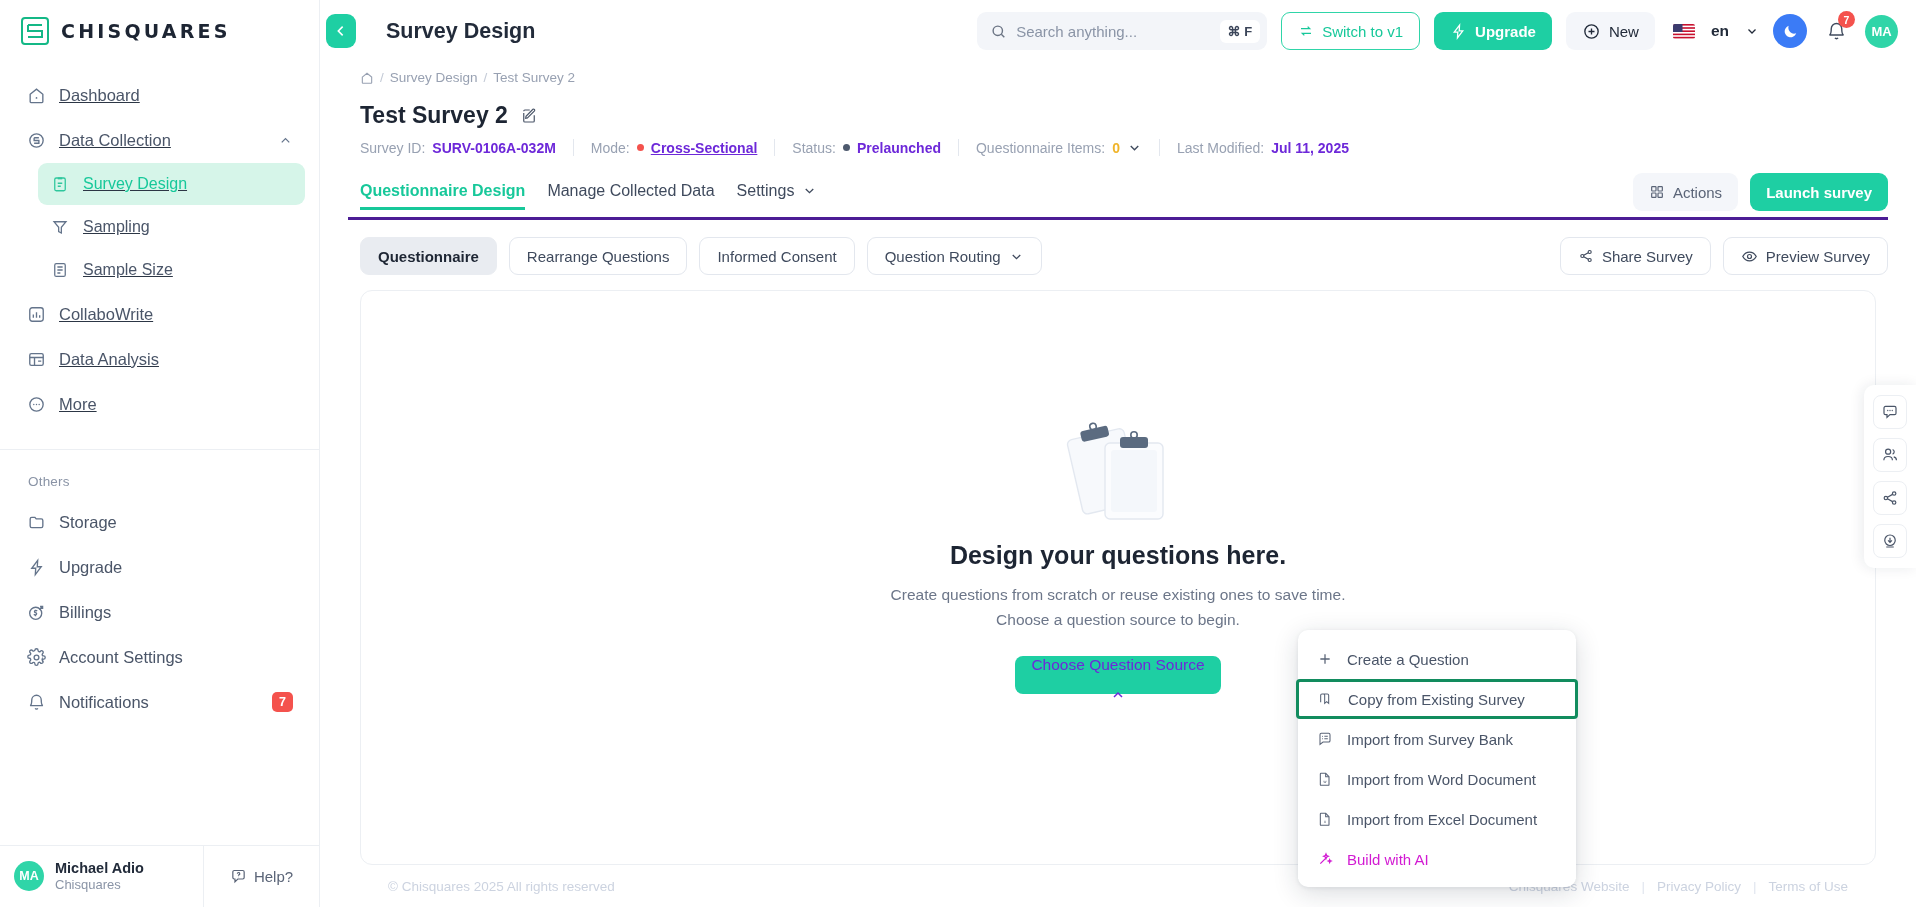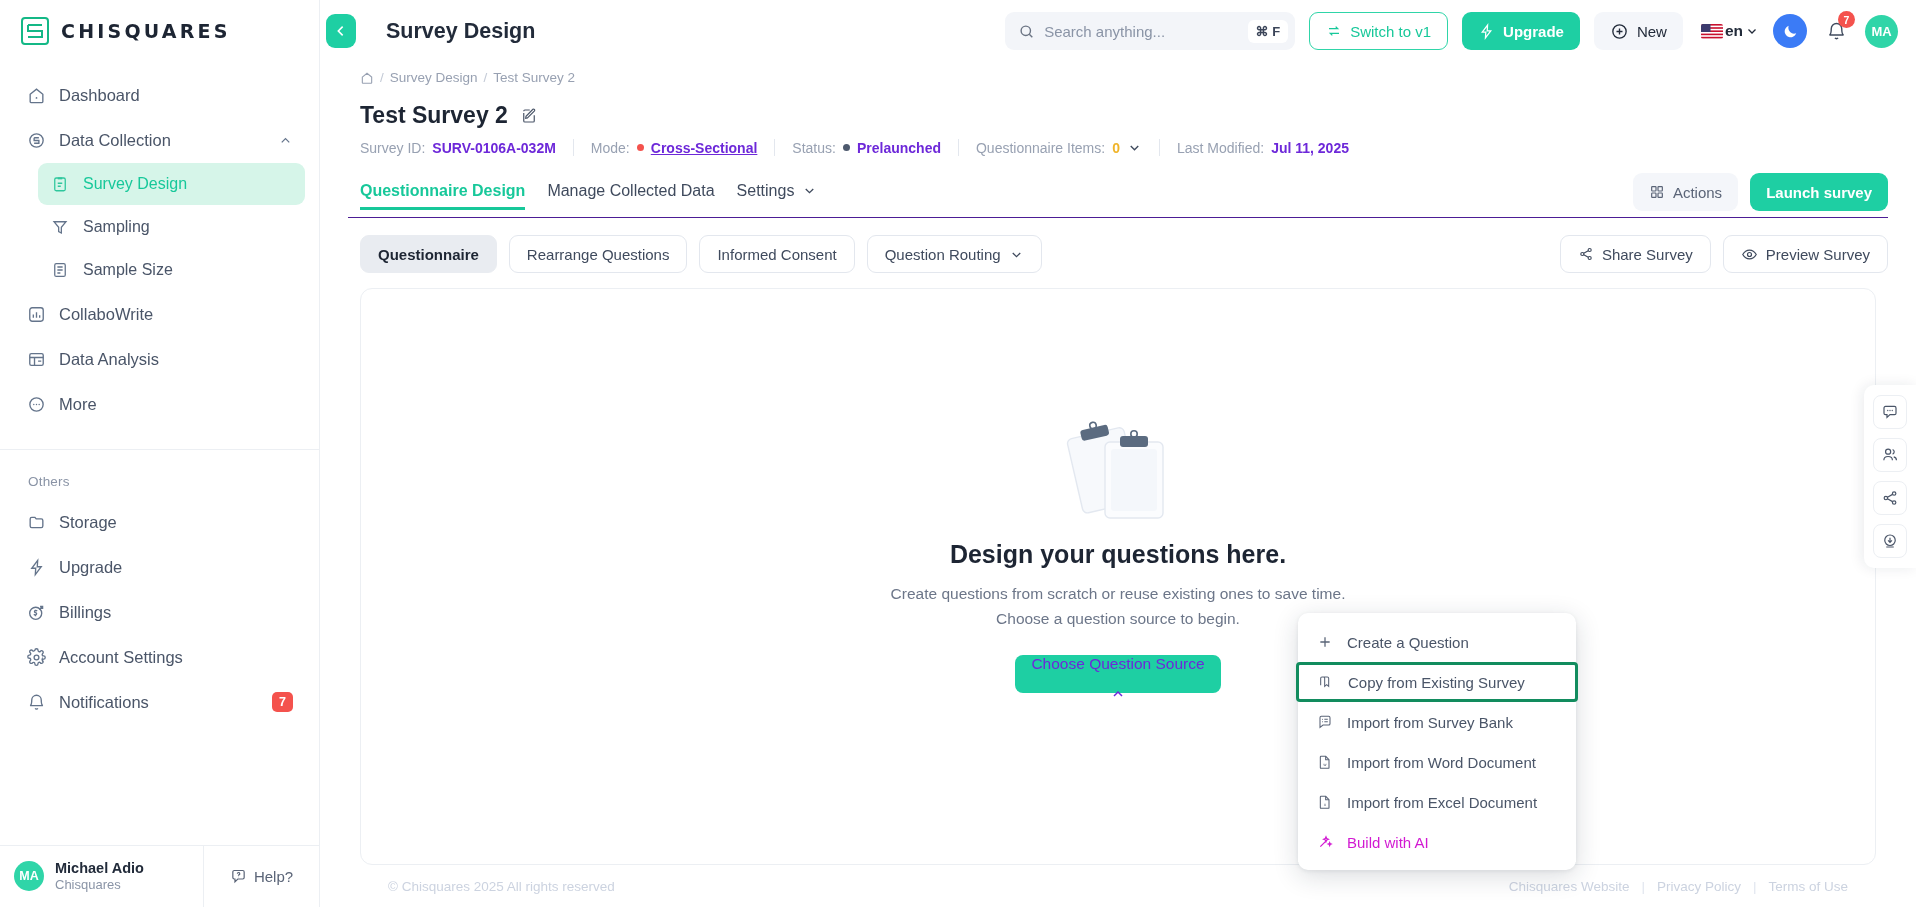--- a/index.html
+++ b/index.html
@@ -20,21 +20,21 @@
     display: flex; flex-direction: column;
     flex: 0 0 320px;
     position: relative;
   }
   .brand { height: 62px; display: flex; align-items: center; padding-left: 20px; gap: 11px; }
   .brand-mark { width: 30px; height: 30px; flex: 0 0 30px; }
   .brand-text {
     font-size: 19px; font-weight: 700; letter-spacing: 3.2px;
     color: #1d2533; font-family: "DejaVu Sans", sans-serif;
   }
-  .nav { padding: 10px 0 0 0; }
+  .nav { padding: 10px 0 0 0; text-decoration: underline; }
   .nav-item {
     display: flex; align-items: center; gap: 13px;
     height: 44px; margin: 1px 14px; padding: 0 12px;
     border-radius: 9px; cursor: pointer;
     color: #4a5568; font-size: 16.5px;
   }
   .nav-item .ico { width: 20px; height: 20px; display: flex; align-items: center; justify-content: center; flex: 0 0 20px; color: #64748b; }
   .nav-item .lbl { flex: 1; white-space: nowrap; }
   .nav-item .chev { color: #64748b; display: flex; }
   .nav-sub { padding-left: 24px; }
@@ -93,21 +93,21 @@
   }
   .btn {
     height: 38px; border-radius: 9px; display: inline-flex; align-items: center;
     justify-content: center; gap: 8px; font-size: 15px; cursor: pointer;
     padding: 0 16px; white-space: nowrap; border: none; background: none;
     font-family: "Liberation Sans", sans-serif;
   }
   .btn-outline-teal { border: 1px solid #2fd5a8; color: #17c89a; background: #fff; }
   .btn-teal { background: #1ecfa3; color: #fff; font-weight: 600; }
   .btn-ghost { background: #f4f6fa; color: #222b3a; }
-  .lang { display: flex; align-items: center; gap: 2px; font-size: 15.5px; font-weight: 600; color: #222b3a; cursor: pointer; padding-left: 4px;}
+  .lang { display: flex; align-items: center; gap: 16px; font-size: 15.5px; font-weight: 600; color: #222b3a; cursor: pointer; padding-left: 4px;}
   .flag { width: 22px; height: 15px; border-radius: 2px; overflow: hidden; display: block; }
   .moon-btn {
     width: 34px; height: 34px; border-radius: 50%; background: #3b7bf6;
     display: flex; align-items: center; justify-content: center; color: #fff; cursor: pointer; flex: 0 0 34px;
   }
   .bell-wrap { position: relative; width: 30px; height: 30px; display: flex; align-items: center; justify-content: center; cursor: pointer; flex: 0 0 30px; }
   .bell-badge {
     position: absolute; top: -5px; right: -4px; background: #f4524d; color: #fff;
     font-size: 10.5px; font-weight: 700; border-radius: 50%; width: 17px; height: 17px;
     display: flex; align-items: center; justify-content: center;
@@ -133,21 +133,21 @@
   .meta-v { color: #6d28d9; font-weight: 600; }
   .meta-v.link { text-decoration: underline; cursor: pointer; }
   .meta-sep { width: 1px; height: 17px; background: #e3e7ee; margin-right: 17px; }
   .dot { width: 7px; height: 7px; border-radius: 50%; display: inline-block; }
   .dot-red { background: #f4524d; }
   .dot-gray { background: #4e5a6e; }
   .qi-count { color: #f0b429; font-weight: 600; }
 
   .tabs-row {
     display: flex; align-items: center; margin: 17px 0 0 0;
-    border-bottom: 1px solid #4c1d95; padding: 0 0 0 12px; position: relative;
+    border-bottom: 3px solid #4c1d95; padding: 0 0 0 12px; position: relative;
   }
   .tab {
     font-size: 16px; color: #3f4a5d; padding: 0 0 9px 0; margin-right: 22px;
     cursor: pointer; position: relative; white-space: nowrap;
   }
   .tab.active { color: #17c89a; font-weight: 600; }
   .tab.active::after {
     content: ""; position: absolute; left: 0; right: 0; bottom: -1px; height: 2.5px; background: #17c89a;
   }
   .tab-chev { margin-left: -14px; margin-right: 22px; padding-bottom: 9px; display: flex; color: #3f4a5d; cursor: pointer; }
@@ -175,21 +175,21 @@
   .empty-title { font-size: 25px; font-weight: 700; color: #1d2533; }
   .empty-sub { font-size: 15.5px; color: #6c7689; text-align: center; line-height: 1.55; margin-top: 13px; }
   .choose-btn {
     margin-top: 24px; background: #1ecfa3; color: #6d28d9; height: 38px; border-radius: 8px;
     display: inline-flex; align-items: center; gap: 13px; padding: 0 16px;
     font-size: 15.5px; cursor: pointer; position: relative; z-index: 6; flex-direction: column;
   }
 
   
   .dropdown {
-    position: absolute; left: 978px; top: 613px; width: 278px;
+    position: absolute; left: 978px; top: 630px; width: 278px;
     background: #fff; border-radius: 10px;
     box-shadow: 0 6px 26px rgba(24,35,56,.16), 0 1px 4px rgba(24,35,56,.08);
     padding: 9px 0 8px 0; z-index: 40;
   }
   .dd-item {
     display: flex; align-items: center; gap: 13px; height: 40px;
     padding: 0 18px; font-size: 15px; color: #4a5568; cursor: pointer;
     position: relative; background: #fff;
   }
   .dd-item .ico { width: 18px; display: flex; justify-content: center; color: #5a6477; flex: 0 0 18px; }

